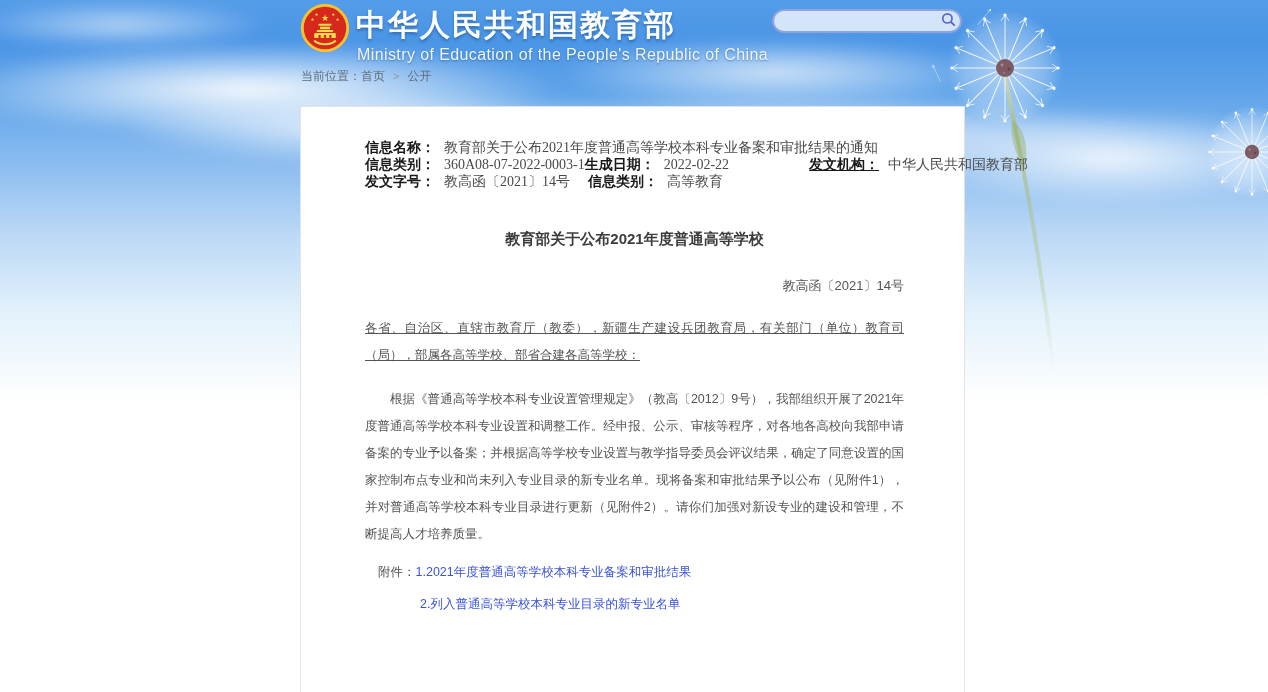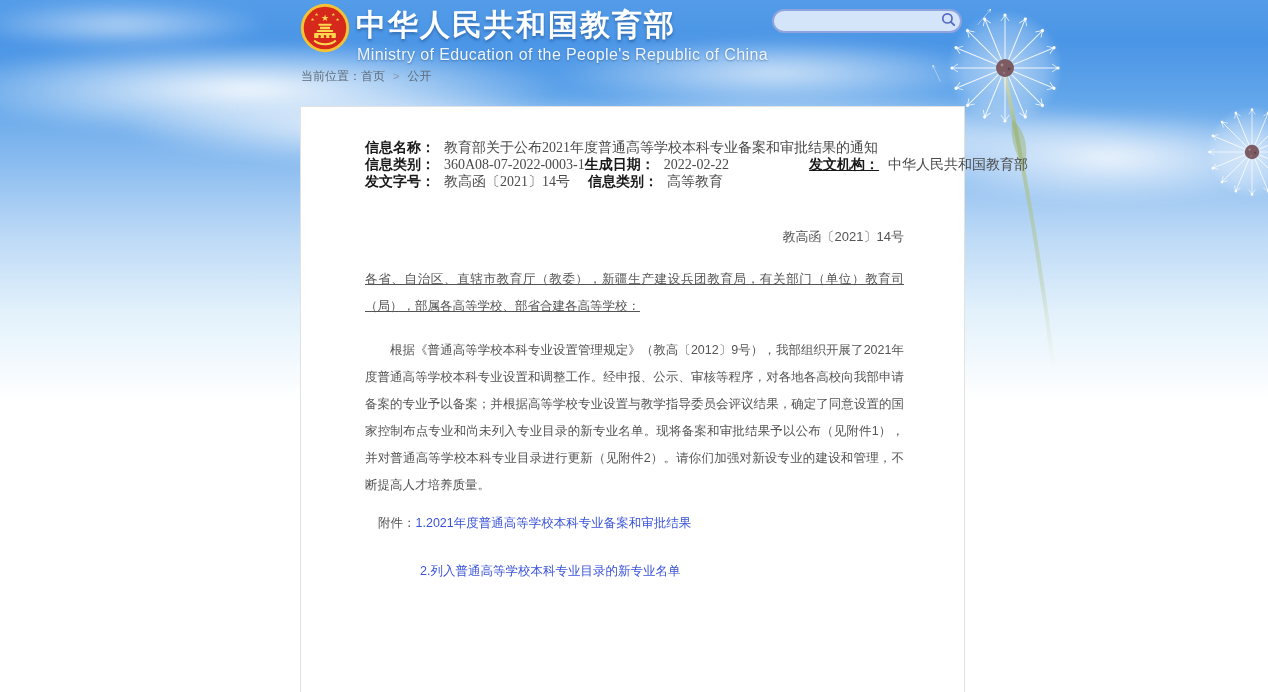--- a/index.html
+++ b/index.html
@@ -70,21 +70,21 @@
   .meta .g3 { margin-left:18px; }
 
   
   .doc-title { margin-top:38px; text-align:center; font-size:15px; font-weight:bold;
     color:#3c3c3c; line-height:21px; }
   .issue-no { margin-top:28px; text-align:right; font-size:13px; color:#545454; }
   .doc-body { font-size:12.5px; color:#545454; line-height:27px; text-align:justify; }
   .salutation { margin-top:20px;text-decoration:underline; }
   .main-para { margin-top:17px; text-indent:2em; }
   .attach-line { margin-top:14px; font-size:12.5px; color:#545454; padding-left:13px; line-height:20px; }
-  .attach-line2 { margin-top:28px; font-size:12.5px; padding-left:55px; line-height:20px; }
+  .attach-line2 { margin-top:12px; font-size:12.5px; padding-left:55px; line-height:20px; }
   a.attach-link { text-decoration:none; }
 </style>
 </head>
 <body>
 
 <div class="cloud c1"></div>
 <div class="cloud c5"></div>
 <div class="cloud c2"></div>
 <div class="cloud c3"></div>
 <div class="cloud c4"></div>
@@ -193,20 +193,21 @@
     </div>
     <div class="meta-row">
       <b>信息类别：</b><span>360A08-07-2022-0003-1</span><b class="g1">生成日期：</b><span>2022-02-22</span><b class="g2">发文机构：</b><span>中华人民共和国教育部</span>
     </div>
     <div class="meta-row">
       <b>发文字号：</b><span>教高函〔2021〕14号</span><b class="g3">信息类别：</b><span>高等教育</span>
     </div>
   </div>
 
   <div class="doc-title">
+    <div>教育部关于公布2021年度普通高等学校</div>
   </div>
 
   <div class="issue-no">教高函〔2021〕14号</div>
 
   <p class="doc-body salutation">各省、自治区、直辖市教育厅（教委），新疆生产建设兵团教育局，有关部门（单位）教育司（局），部属各高等学校、部省合建各高等学校：</p>
 
   <p class="doc-body main-para">根据《普通高等学校本科专业设置管理规定》（教高〔2012〕9号），我部组织开展了2021年度普通高等学校本科专业设置和调整工作。经申报、公示、审核等程序，对各地各高校向我部申请备案的专业予以备案；并根据高等学校专业设置与教学指导委员会评议结果，确定了同意设置的国家控制布点专业和尚未列入专业目录的新专业名单。现将备案和审批结果予以公布（见附件1），并对普通高等学校本科专业目录进行更新（见附件2）。请你们加强对新设专业的建设和管理，不断提高人才培养质量。</p>
 
   <div class="attach-line">
     <span>附件：</span><a class="attach-link" href="#" style="color: rgb(58, 83, 217);">1.2021年度普通高等学校本科专业备案和审批结果</a>

